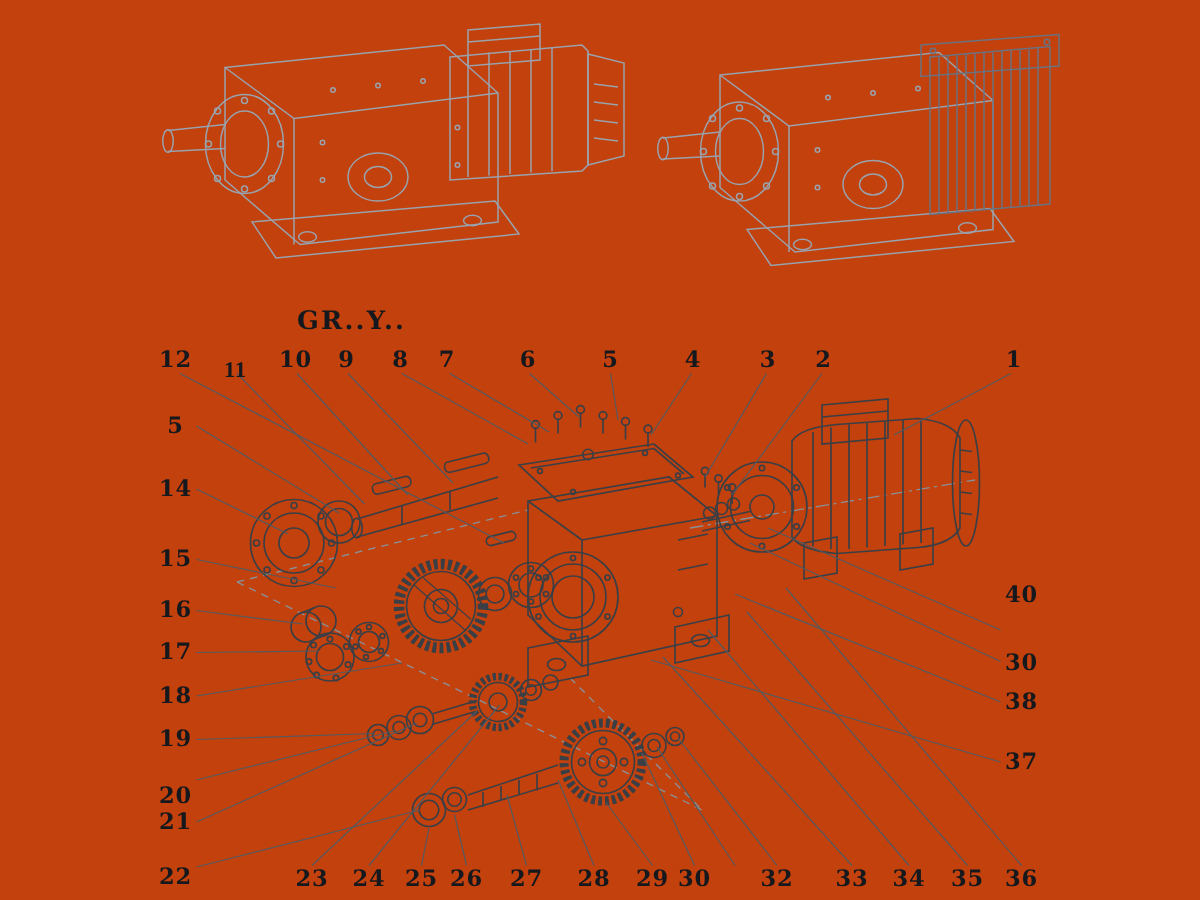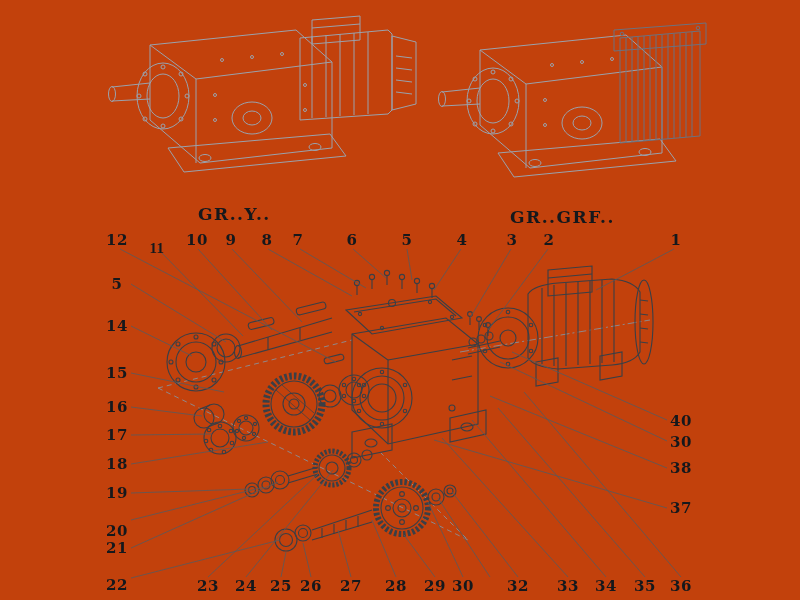--- a/index.html
+++ b/index.html
@@ -375,21 +375,20 @@
       <line x1="681" y1="577" x2="524" y2="392"></line>
 
       <line x1="667" y1="420" x2="512" y2="352"></line>
       <line x1="667" y1="441" x2="500" y2="362"></line>
       <line x1="667" y1="468" x2="490" y2="396"></line>
       <line x1="667" y1="508" x2="434" y2="440"></line>
     </g>
   </svg>
 
   <div class="variant-label" style="left:198px;top:204px;">GR..Y..</div>
-  <div class="variant-label" style="left:510px;top:207px;">GR..GRF..</div>
 
   <span class="co" style="left:117px;top:240px;">12</span>
   <span class="co" style="left:157px;top:248px;font-family:Liberation Serif, serif;">11</span>
   <span class="co" style="left:197px;top:240px;">10</span>
   <span class="co" style="left:231px;top:240px;">9</span>
   <span class="co" style="left:267px;top:240px;">8</span>
   <span class="co" style="left:298px;top:240px;">7</span>
   <span class="co" style="left:352px;top:240px;">6</span>
   <span class="co" style="left:407px;top:240px;">5</span>
   <span class="co" style="left:462px;top:240px;">4</span>
@@ -416,18 +415,18 @@
   <span class="co" style="left:396px;top:586px;">28</span>
   <span class="co" style="left:435px;top:586px;">29</span>
   <span class="co" style="left:463px;top:586px;">30</span>
   <span class="co" style="left:490px;top:586px;margin-top:40px;">31</span>
   <span class="co" style="left:518px;top:586px;">32</span>
   <span class="co" style="left:568px;top:586px;">33</span>
   <span class="co" style="left:606px;top:586px;">34</span>
   <span class="co" style="left:645px;top:586px;">35</span>
   <span class="co" style="left:681px;top:586px;">36</span>
 
-  <span class="co" style="left:681px;top:421px;">40</span>
+  <span class="co" style="left:681px;top:397px;">40</span>
   <span class="co" style="left:681px;top:442px;">30</span>
   <span class="co" style="left:681px;top:468px;">38</span>
   <span class="co" style="left:681px;top:508px;">37</span>
 
 </div>
 
 </body></html>

